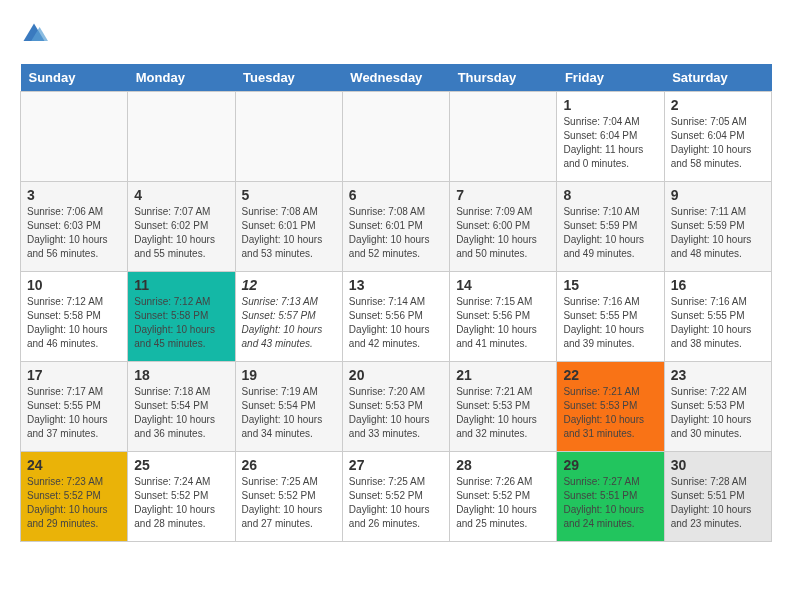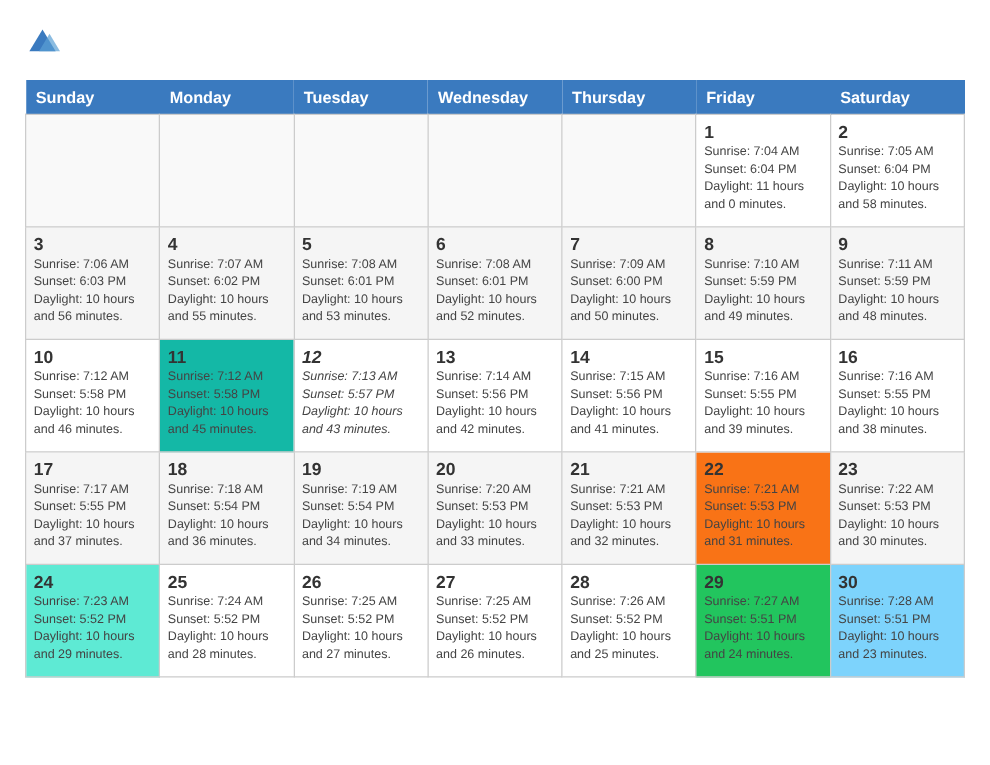--- a/index.html
+++ b/index.html
@@ -226,21 +226,21 @@
         <td style="background-color: #f97316; margin-left: 28px;">
           <span class="day-num">22</span>
           <div class="day-info">Sunrise: 7:21 AM<br>Sunset: 5:53 PM<br>Daylight: 10 hours and 31 minutes.</div>
         </td>
         <td style="background-color: rgb(245, 245, 245);">
           <span class="day-num">23</span>
           <div class="day-info">Sunrise: 7:22 AM<br>Sunset: 5:53 PM<br>Daylight: 10 hours and 30 minutes.</div>
         </td>
       </tr>
       <tr>
-        <td style="background-color: #5eead4;">
+        <td style="background-color: #eab308;">
           <span class="day-num">24</span>
           <div class="day-info">Sunrise: 7:23 AM<br>Sunset: 5:52 PM<br>Daylight: 10 hours and 29 minutes.</div>
         </td>
         <td style="background-color: rgb(255, 255, 255);">
           <span class="day-num">25</span>
           <div class="day-info">Sunrise: 7:24 AM<br>Sunset: 5:52 PM<br>Daylight: 10 hours and 28 minutes.</div>
         </td>
         <td style="background-color: rgb(255, 255, 255); margin-left: 36px;">
           <span class="day-num">26</span>
           <div class="day-info">Sunrise: 7:25 AM<br>Sunset: 5:52 PM<br>Daylight: 10 hours and 27 minutes.</div>
@@ -250,19 +250,19 @@
           <div class="day-info">Sunrise: 7:25 AM<br>Sunset: 5:52 PM<br>Daylight: 10 hours and 26 minutes.</div>
         </td>
         <td style="background-color: rgb(255, 255, 255);">
           <span class="day-num">28</span>
           <div class="day-info">Sunrise: 7:26 AM<br>Sunset: 5:52 PM<br>Daylight: 10 hours and 25 minutes.</div>
         </td>
         <td style="background-color: #22c55e;">
           <span class="day-num">29</span>
           <div class="day-info">Sunrise: 7:27 AM<br>Sunset: 5:51 PM<br>Daylight: 10 hours and 24 minutes.</div>
         </td>
-        <td style="background-color: #7dd3fc;">
+        <td style="background-color: #e5e5e5;">
           <span class="day-num">30</span>
           <div class="day-info">Sunrise: 7:28 AM<br>Sunset: 5:51 PM<br>Daylight: 10 hours and 23 minutes.</div>
         </td>
       </tr>
     </tbody>
 </table>
 
 </body></html>

